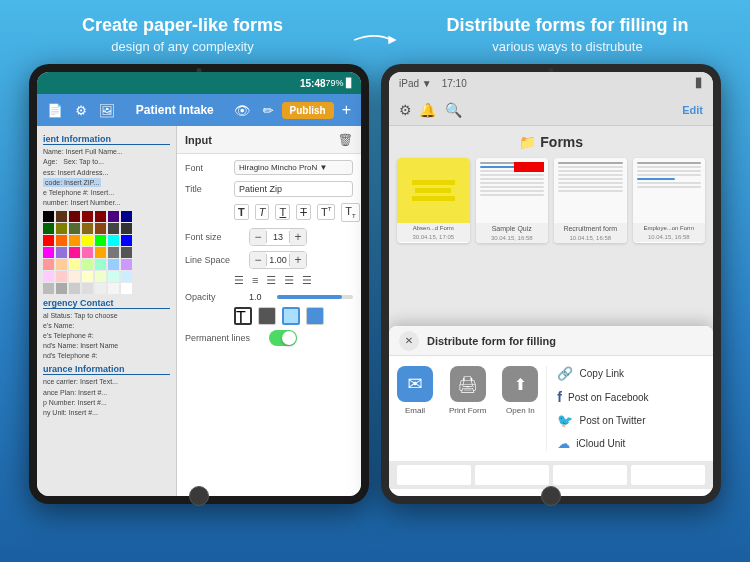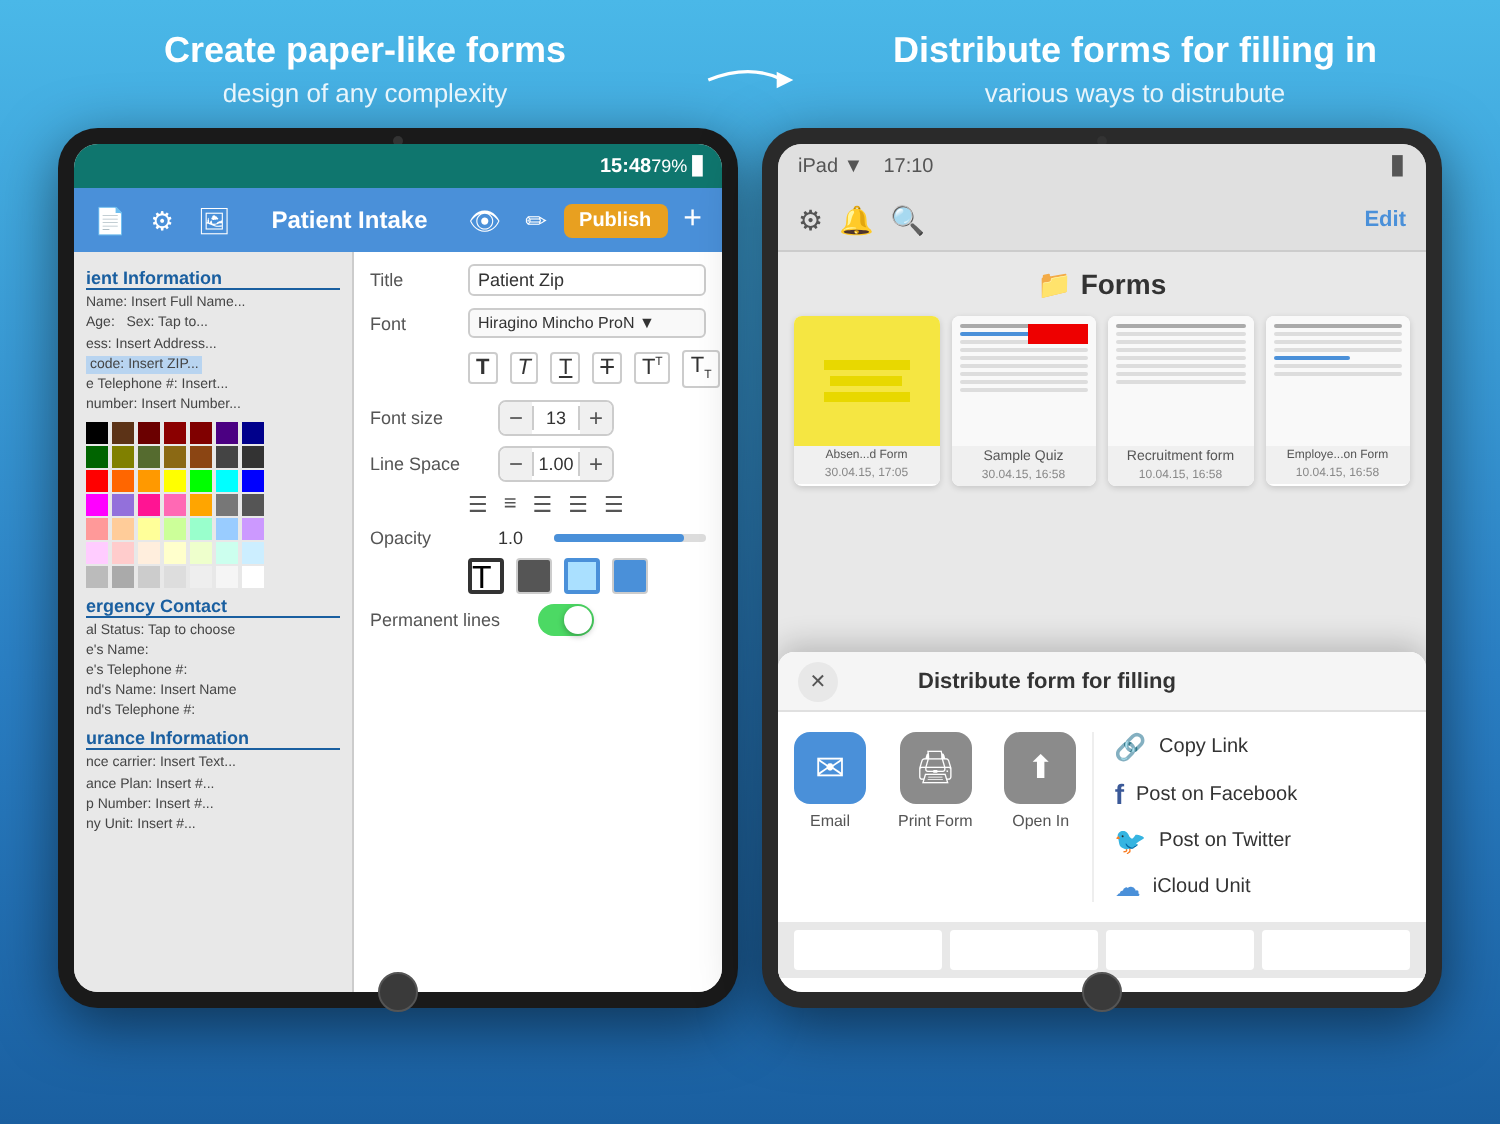--- a/index.html
+++ b/index.html
@@ -557,21 +557,20 @@
       justify-content: center;
       font-size: 10px;
       color: #555;
       cursor: pointer;
       margin-right: 8px;
     }
     .dist-title {
       font-size: 11px;
       font-weight: 600;
       color: #333;
-      margin-left: 32px;
     }
     .dist-body {
       display: flex;
       padding: 10px 8px;
       gap: 8px;
     }
     .dist-action-icons {
       display: flex;
       gap: 16px;
       align-items: flex-start;
@@ -754,32 +753,36 @@
           <div class="form-field">nd's Name: Insert Name</div>
           <div class="form-field">nd's Telephone #:</div>
           <div class="form-section-title">urance Information</div>
           <div class="form-field">nce carrier: Insert Text...</div>
           <div class="form-field">ance Plan: Insert #...</div>
           <div class="form-field">p Number: Insert #...</div>
           <div class="form-field">ny Unit: Insert #...</div>
         </div>
 
         <div class="panel-right">
+          <div class="panel-header">
+            <span class="panel-title">Input</span>
+            <span class="icon-x">🗑</span>
+          </div>
           <div class="panel-body">
-
-            <div class="panel-row">
-              <span class="panel-label">Title</span>
-              <div class="panel-input">Patient Zip</div>
-            </div>
 
             <div class="panel-row">
               <span class="panel-label">Font</span>
               <div class="panel-select">
                 <span style="font-size:8px;">Hiragino Mincho ProN ▼</span>
               </div>
+            </div>
+
+            <div class="panel-row">
+              <span class="panel-label">Title</span>
+              <div class="panel-input">Patient Zip</div>
             </div>
 
             <div class="font-style-row">
               <span class="font-btn" style="font-weight:bold;">T</span>
               <span class="font-btn" style="font-style:italic;">T</span>
               <span class="font-btn" style="text-decoration:underline;">T</span>
               <span class="font-btn" style="text-decoration:line-through;">T</span>
               <span class="font-btn">T<sup style="font-size:6px;">T</sup></span>
               <span class="font-btn">T<sub style="font-size:6px;">T</sub></span>
             </div>

